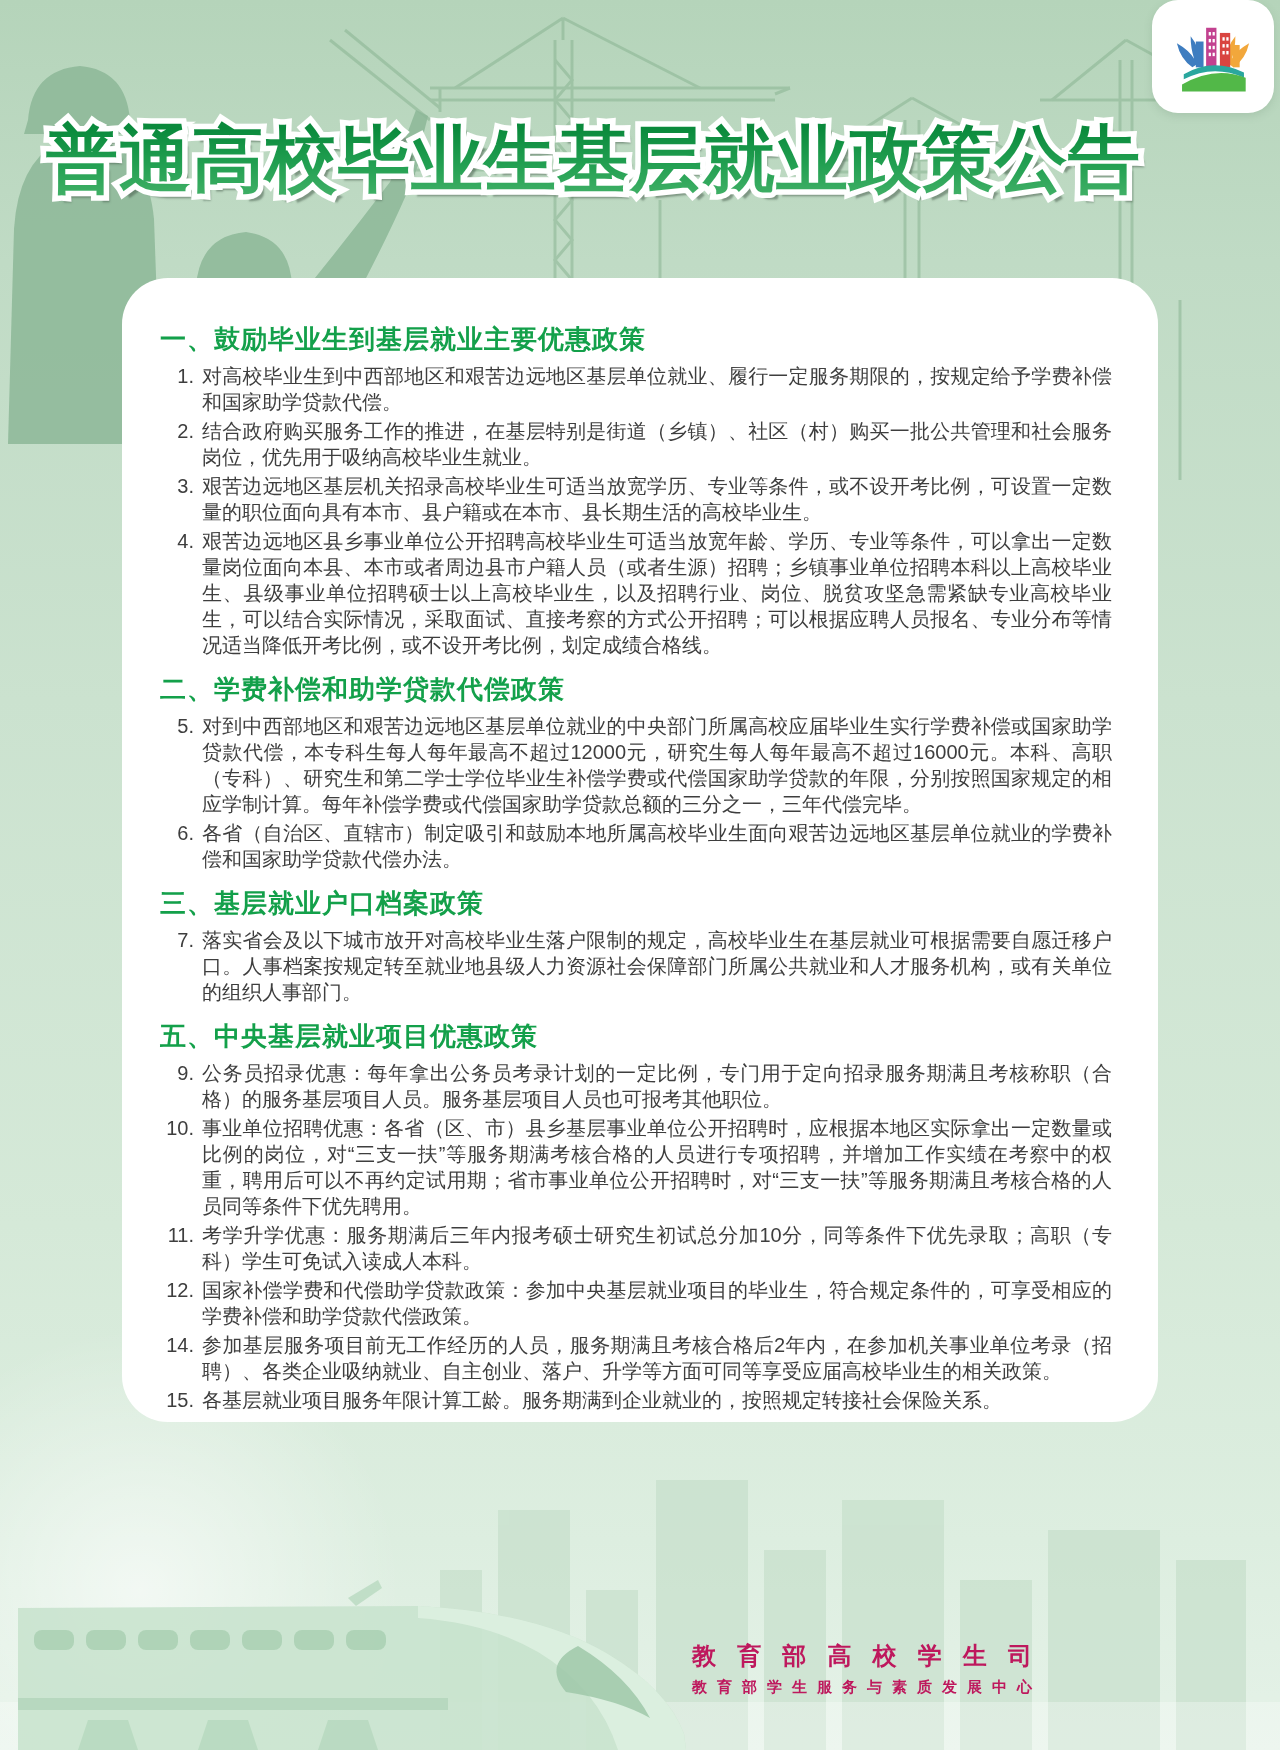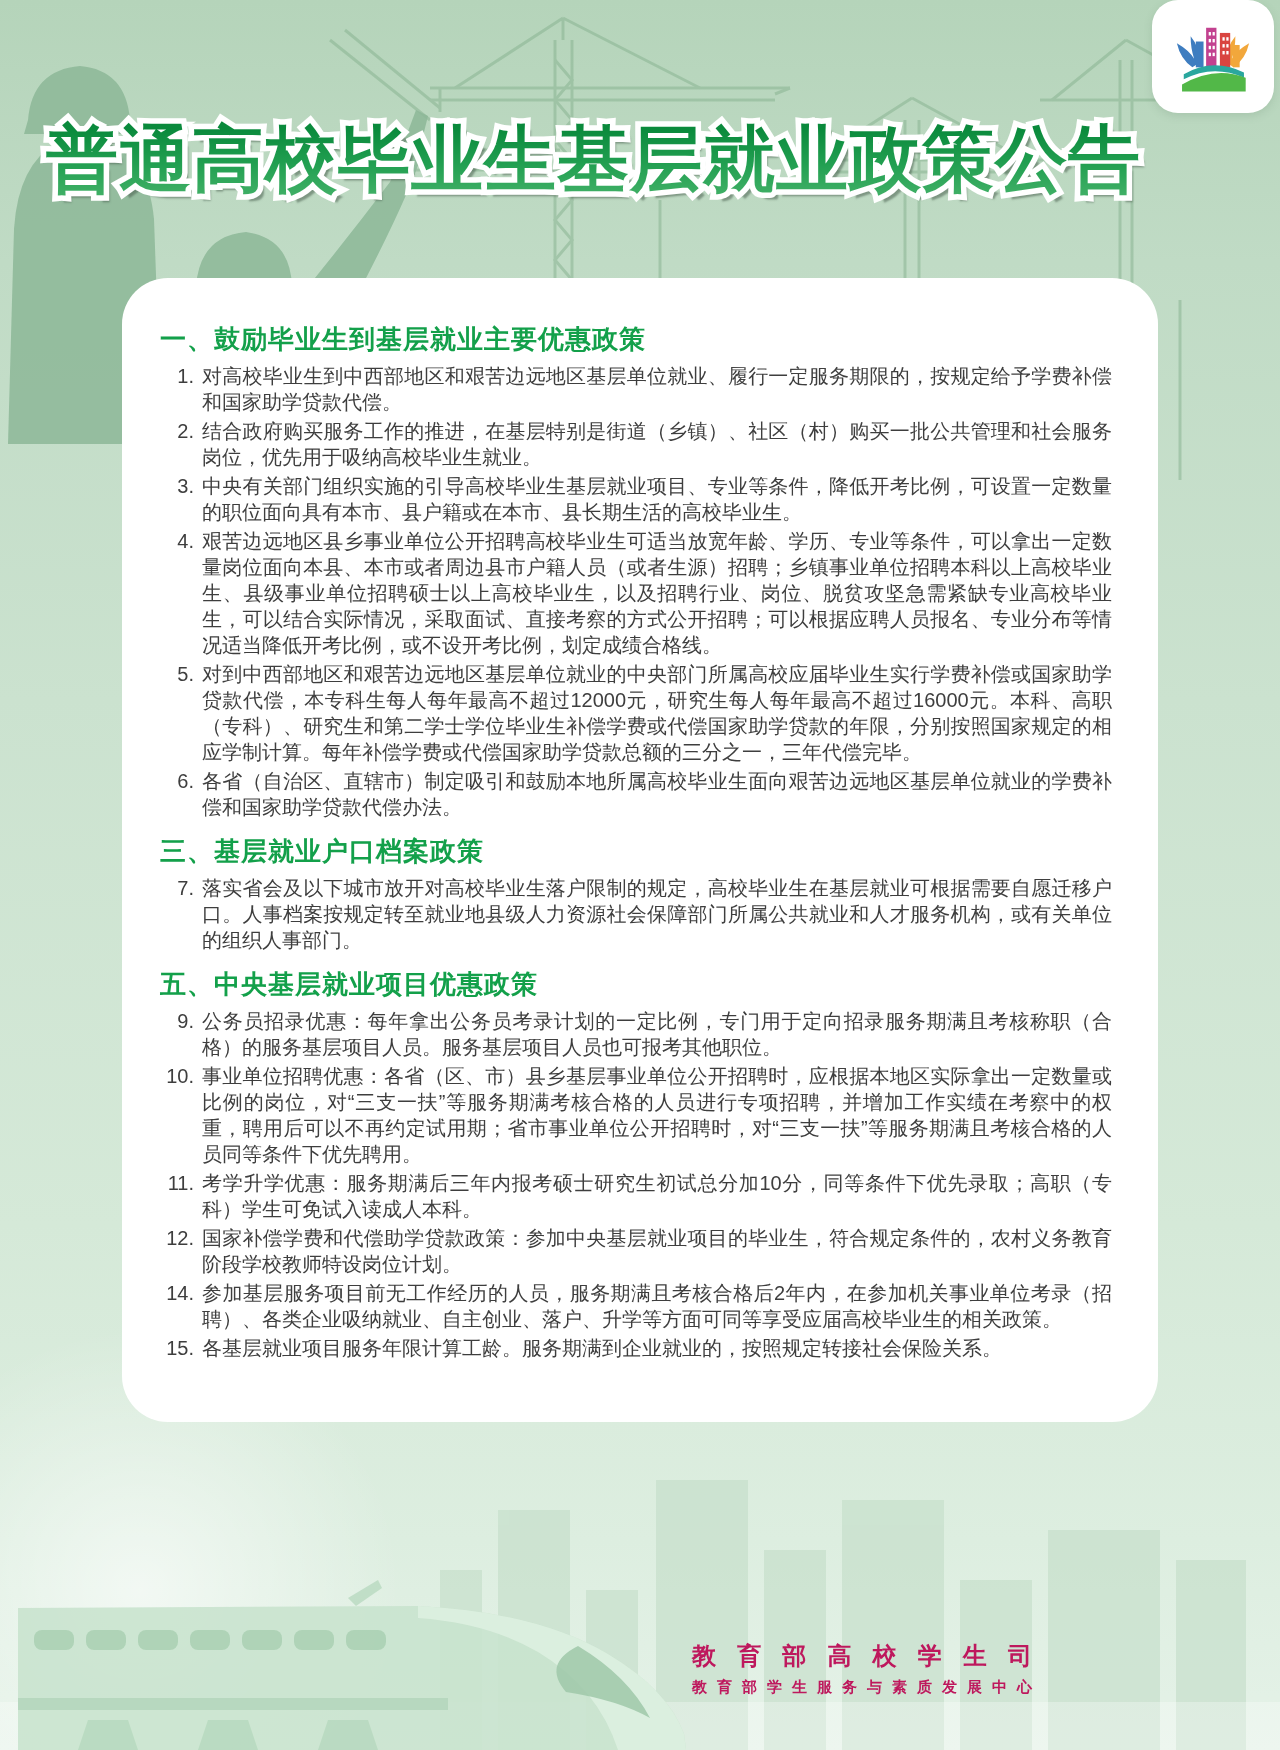--- a/index.html
+++ b/index.html
@@ -175,29 +175,30 @@
     <div class="item">
       <span class="num">1.</span>
       <p class="itext">对高校毕业生到中西部地区和艰苦边远地区基层单位就业、履行一定服务期限的，按规定给予学费补偿和国家助学贷款代偿。</p>
     </div>
     <div class="item">
       <span class="num">2.</span>
       <p class="itext">结合政府购买服务工作的推进，在基层特别是街道（乡镇）、社区（村）购买一批公共管理和社会服务岗位，优先用于吸纳高校毕业生就业。</p>
     </div>
     <div class="item">
       <span class="num">3.</span>
-      <p class="itext">中央有关部门组织实施的引导高校毕业生基层就业项目、专业等条件，降低开考比例，可设置一定数量的职位面向具有本市、县户籍或在本市、县长期生活的高校毕业生。</p>
+      <p class="itext">艰苦边远地区基层机关招录高校毕业生可适当放宽学历、专业等条件，或不设开考比例，可设置一定数量的职位面向具有本市、县户籍或在本市、县长期生活的高校毕业生。</p>
     </div>
     <div class="item">
       <span class="num">4.</span>
       <p class="itext">艰苦边远地区县乡事业单位公开招聘高校毕业生可适当放宽年龄、学历、专业等条件，可以拿出一定数量岗位面向本县、本市或者周边县市户籍人员（或者生源）招聘；乡镇事业单位招聘本科以上高校毕业生、县级事业单位招聘硕士以上高校毕业生，以及招聘行业、岗位、脱贫攻坚急需紧缺专业高校毕业生，可以结合实际情况，采取面试、直接考察的方式公开招聘；可以根据应聘人员报名、专业分布等情况适当降低开考比例，或不设开考比例，划定成绩合格线。</p>
     </div>
   </div>
 
   <div class="section">
+    <h2>二、学费补偿和助学贷款代偿政策</h2>
     <div class="item">
       <span class="num">5.</span>
       <p class="itext">对到中西部地区和艰苦边远地区基层单位就业的中央部门所属高校应届毕业生实行学费补偿或国家助学贷款代偿，本专科生每人每年最高不超过12000元，研究生每人每年最高不超过16000元。本科、高职（专科）、研究生和第二学士学位毕业生补偿学费或代偿国家助学贷款的年限，分别按照国家规定的相应学制计算。每年补偿学费或代偿国家助学贷款总额的三分之一，三年代偿完毕。</p>
     </div>
     <div class="item">
       <span class="num">6.</span>
       <p class="itext">各省（自治区、直辖市）制定吸引和鼓励本地所属高校毕业生面向艰苦边远地区基层单位就业的学费补偿和国家助学贷款代偿办法。</p>
     </div>
   </div>
 
@@ -219,21 +220,21 @@
     <div class="item">
       <span class="num">10.</span>
       <p class="itext">事业单位招聘优惠：各省（区、市）县乡基层事业单位公开招聘时，应根据本地区实际拿出一定数量或比例的岗位，对“三支一扶”等服务期满考核合格的人员进行专项招聘，并增加工作实绩在考察中的权重，聘用后可以不再约定试用期；省市事业单位公开招聘时，对“三支一扶”等服务期满且考核合格的人员同等条件下优先聘用。</p>
     </div>
     <div class="item">
       <span class="num">11.</span>
       <p class="itext">考学升学优惠：服务期满后三年内报考硕士研究生初试总分加10分，同等条件下优先录取；高职（专科）学生可免试入读成人本科。</p>
     </div>
     <div class="item">
       <span class="num">12.</span>
-      <p class="itext">国家补偿学费和代偿助学贷款政策：参加中央基层就业项目的毕业生，符合规定条件的，农村义务教育阶段学校教师特设岗位计划。</p>
+      <p class="itext">国家补偿学费和代偿助学贷款政策：参加中央基层就业项目的毕业生，符合规定条件的，可享受相应的学费补偿和助学贷款代偿政策。</p>
     </div>
     <div class="item">
       <span class="num">14.</span>
       <p class="itext">参加基层服务项目前无工作经历的人员，服务期满且考核合格后2年内，在参加机关事业单位考录（招聘）、各类企业吸纳就业、自主创业、落户、升学等方面可同等享受应届高校毕业生的相关政策。</p>
     </div>
     <div class="item">
       <span class="num">15.</span>
       <p class="itext">各基层就业项目服务年限计算工龄。服务期满到企业就业的，按照规定转接社会保险关系。</p>
     </div>
   </div>

